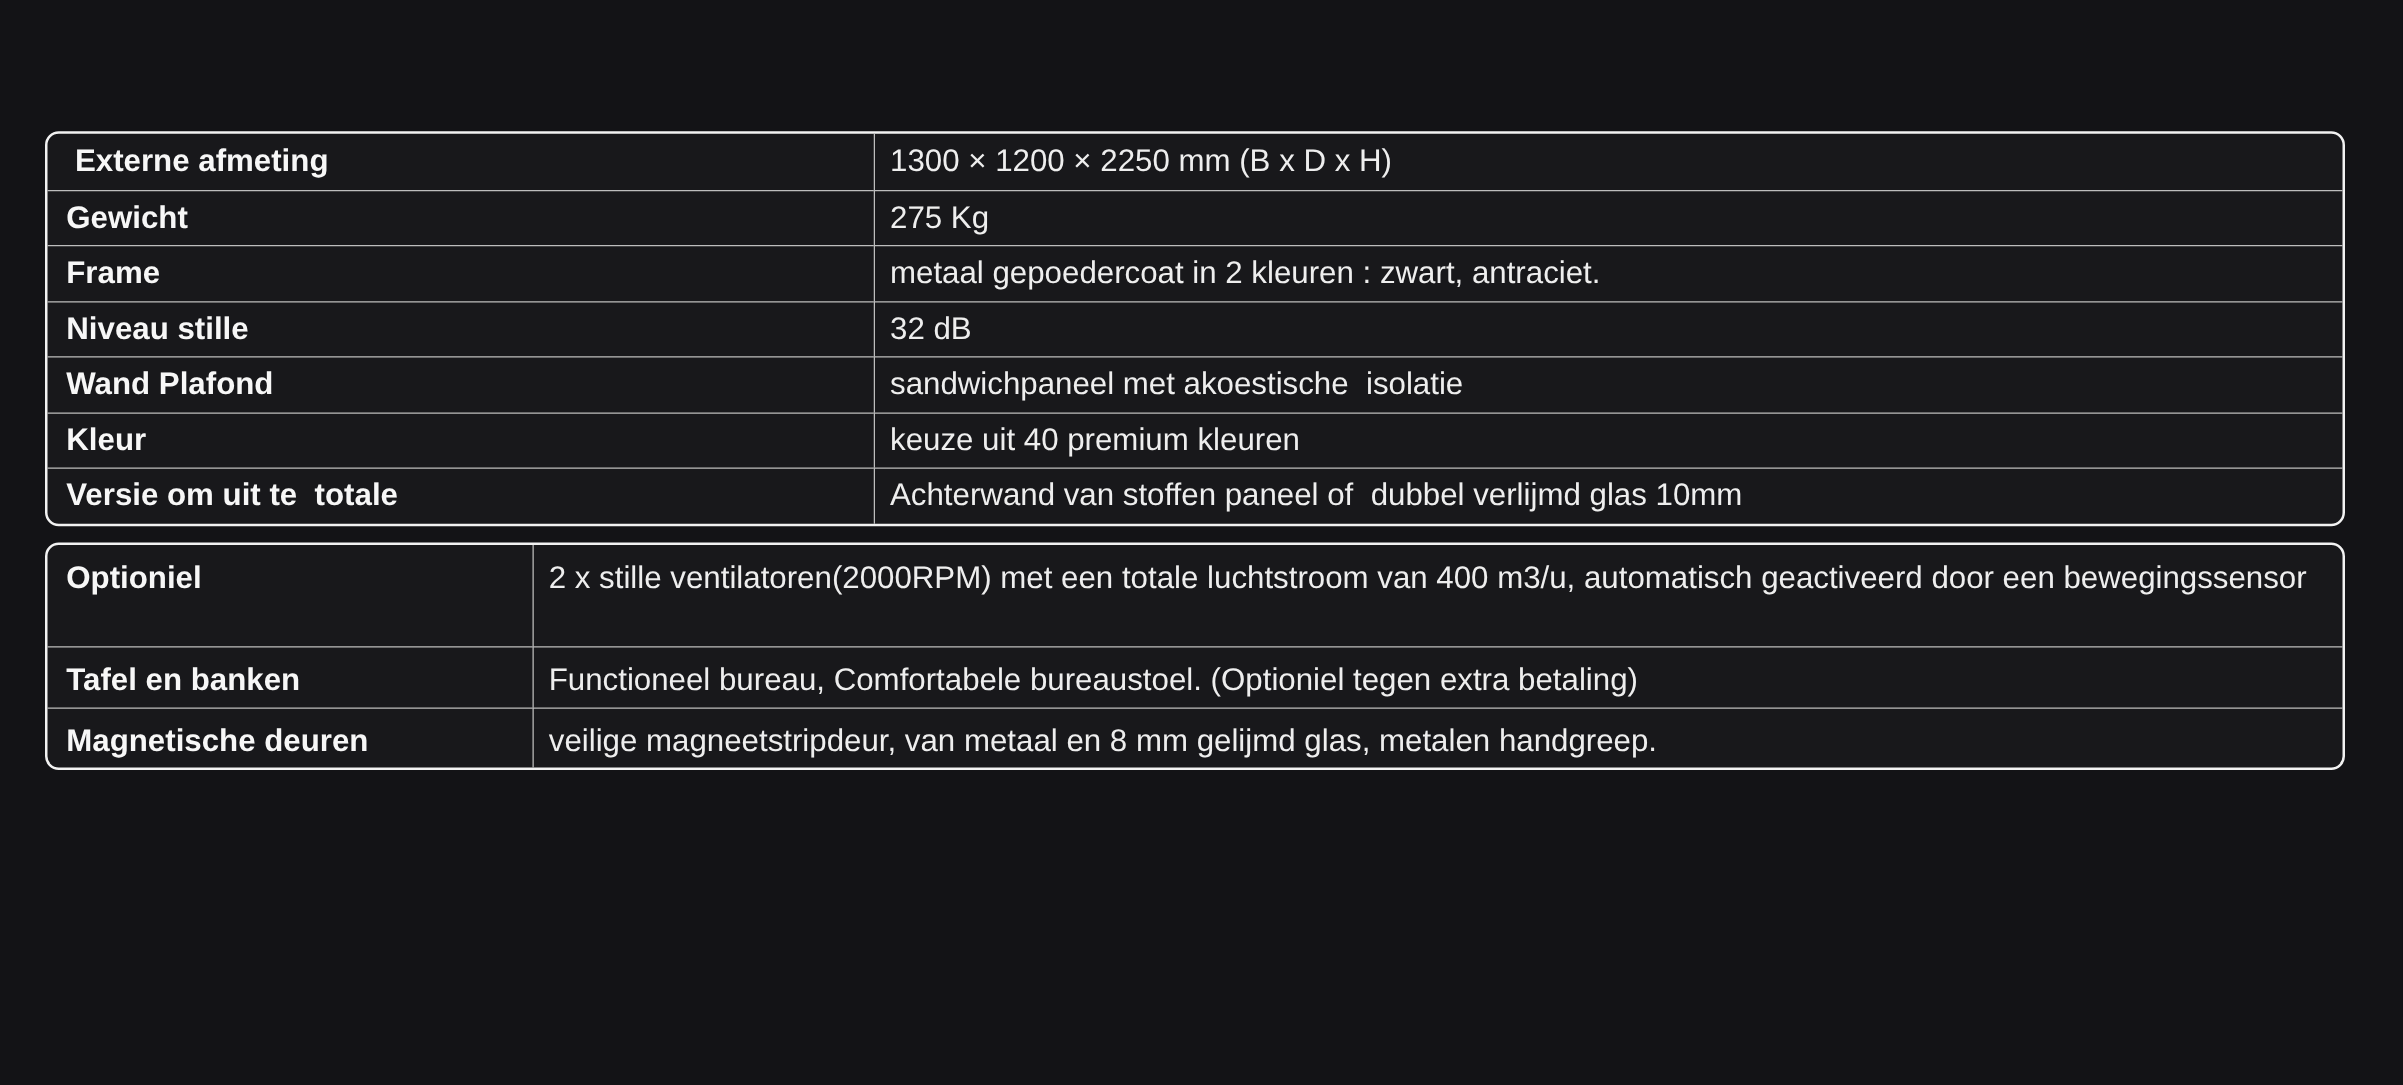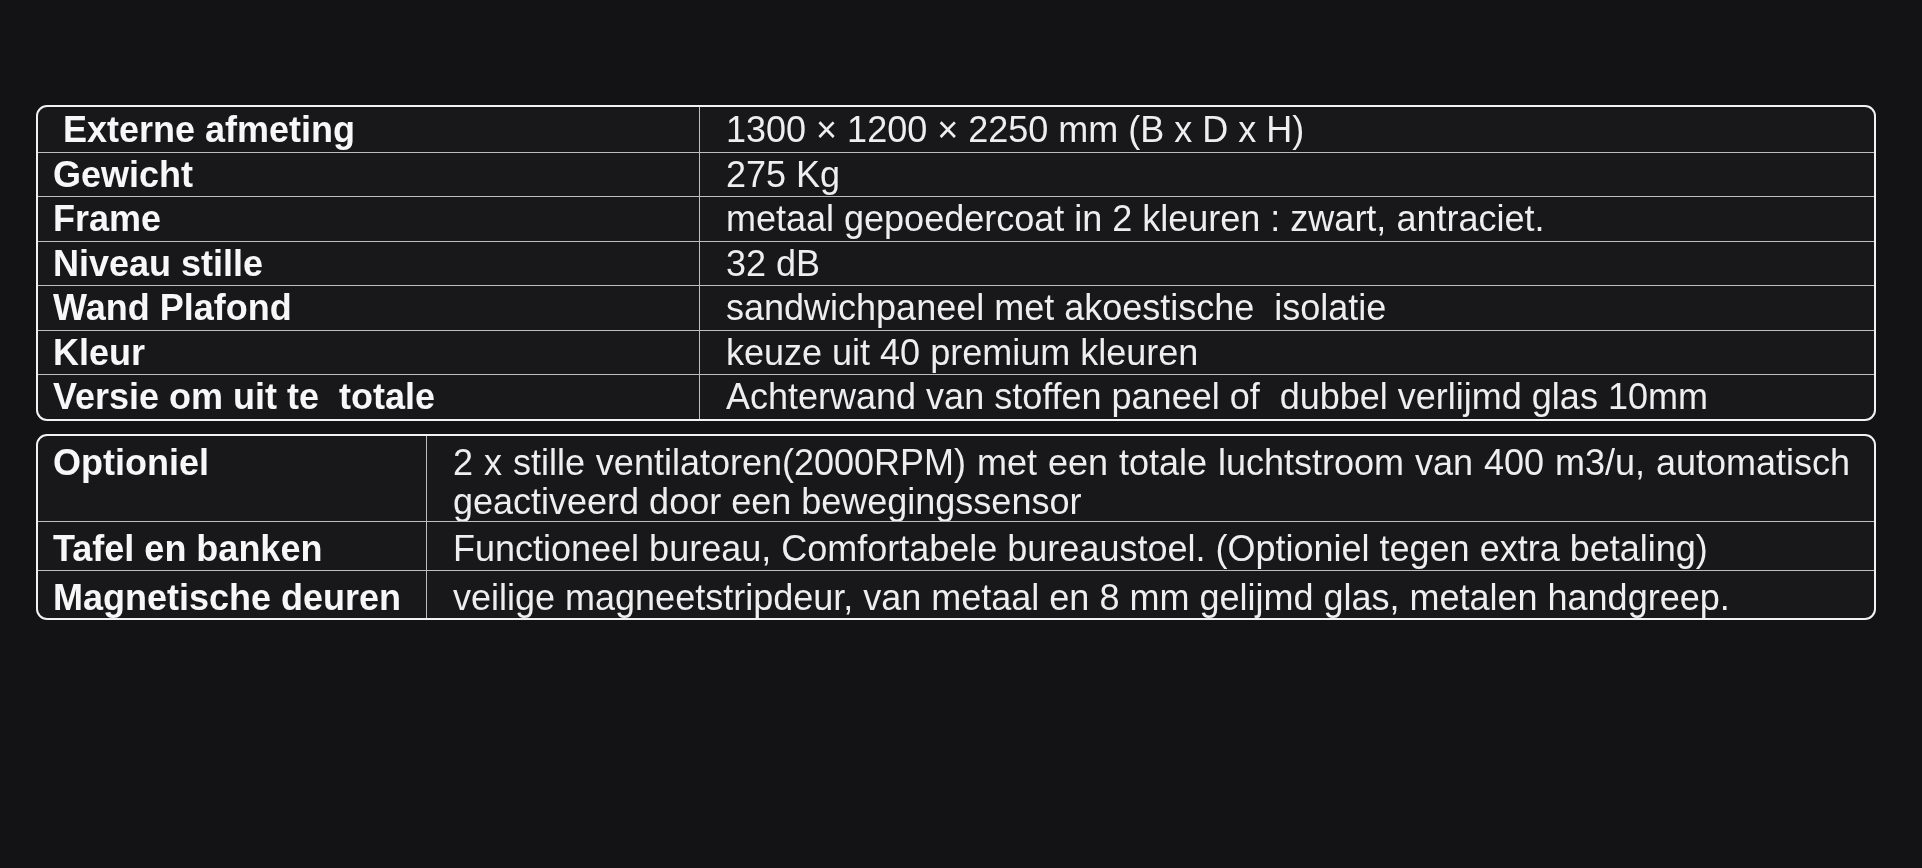--- a/index.html
+++ b/index.html
@@ -35,37 +35,37 @@
     background: var(--cell-bg);
     table-layout: fixed;
   }
   #table-1 { top: 105px; }
   #table-2 { top: 434px; }
 
   #table-1 col.label-col { width: 661px; }
   #table-2 col.label-col { width: 388px; }
 
   td {
-    font-size: 36px;
+    font-size: 25px;
     line-height: 39px;
     color: var(--value-color);
     white-space: pre-wrap;
     overflow: hidden;
   }
   tr + tr td { border-top: 1px solid var(--inner-line); }
   td.value { border-left: 1px solid var(--inner-line); }
 
   td.label {
     font-weight: 600;
     color: var(--label-color);
     padding-left: 15px;
     padding-right: 8px;
   }
   td.value {
-    padding-left: 26px;
+    padding-left: 12px;
     padding-right: 24px;
     margin-top: 22px;
   }
 
   
   #table-1 td { height: 44.5px; vertical-align: middle; }
 
   
   #table-2 td { vertical-align: top; padding-top: 7px; }
   #table-2 tr.r-vent  td { height: 81px; }

